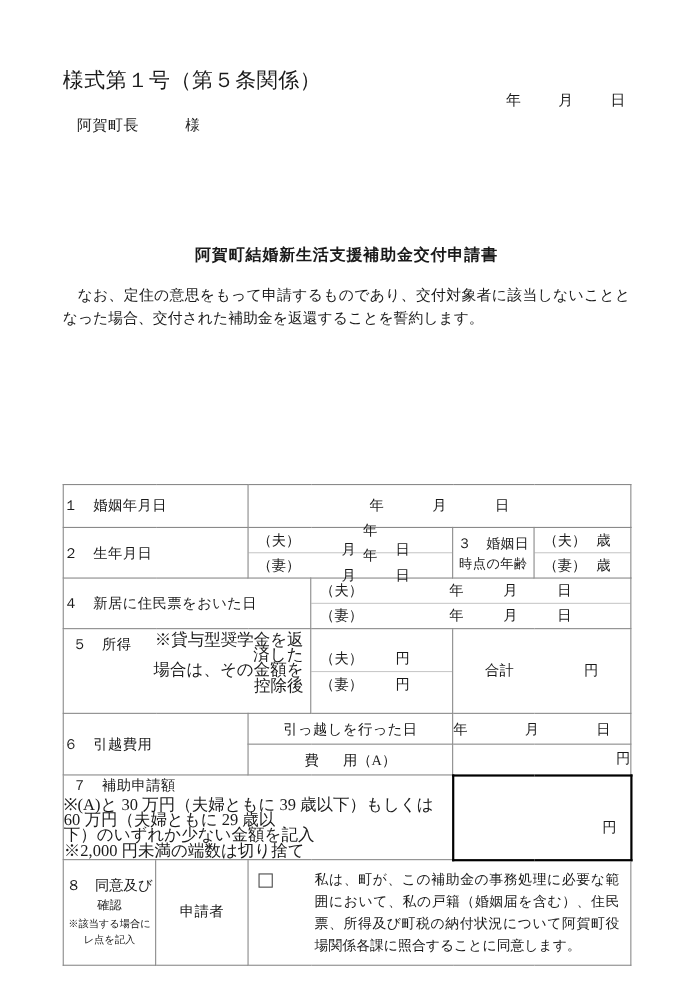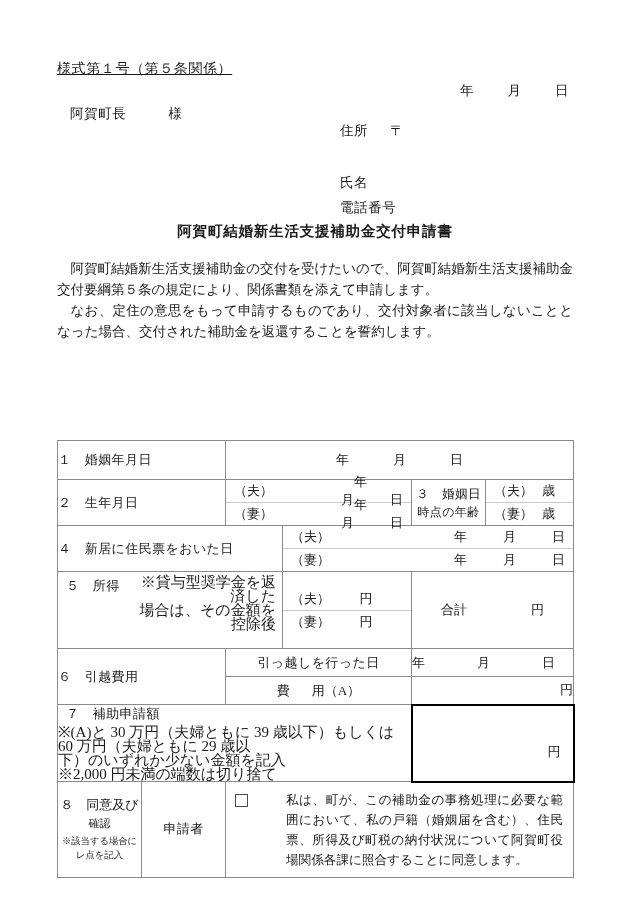--- a/index.html
+++ b/index.html
@@ -21,24 +21,23 @@
     left: 0; top: 0;
     width: 630px;
     height: 903px;
   }
 
   
   .form-no {
     position: absolute;
     left: 57px;
     top: 60px;
-    font-size: 14px;
+    font-size: 19px;
     letter-spacing: 0.6px;
     white-space: nowrap;
-    text-decoration: underline;
   }
   .date-line {
     position: absolute;
     left: 460px;
     top: 82px;
     font-size: 13.5px;
     white-space: nowrap;
   }
   .date-line span { display: inline-block; }
   .date-line .y { margin-right: 34px; }
@@ -133,21 +132,21 @@
   .ymd .g.y { margin-right: 44px; }
   .ymd .g.m { margin-right: 44px; }
 
   .sub-row {
     display: flex;
     align-items: center;
     height: 22px;
     padding: 0 8px;
   }
   .sub-row .who { width: 46px; flex: none; }
-  .sub-row .dates { flex: 1; text-align: right; }
+  .sub-row .dates { flex: 1; text-align: center; }
   .sub-row .dates .g { display: inline-block; }
   .sub-row .dates .g.y { margin-left: 26px; margin-right: 36px; }
   .sub-row .dates .g.m { margin-right: 36px; }
 
   .sub-row .yen { flex: 1; text-align: center; padding-right: 8px; }
   .sub-row .age { flex: 1; text-align: right; padding-right: 10px; }
 
   .stack2 > div:first-child { border-bottom: 1px solid #c9c9c9; }
 
   .center { text-align: center; }
@@ -240,32 +239,24 @@
   <div class="form-no">様式第１号（第５条関係）</div>
 
   <div class="date-line">
     <span class="y">年</span><span class="m">月</span><span class="d">日</span>
   </div>
 
   <div class="addressee">
     <span>阿賀町長</span><span class="sama">様</span>
   </div>
 
-  <div class="applicant-block">
-    <div class="row-addr">
-      <span>住所</span><span class="postal">〒</span>
-    </div>
-    <div class="row-name">氏名</div>
-    <div class="row-tel">電話番号</div>
-  </div>
 
   <div class="doc-title">阿賀町結婚新生活支援補助金交付申請書</div>
 
   <div class="body-text">
-    <p>阿賀町結婚新生活支援補助金の交付を受けたいので、阿賀町結婚新生活支援補助金交付要綱第５条の規定により、関係書類を添えて申請します。</p>
     <p>なお、定住の意思をもって申請するものであり、交付対象者に該当しないこととなった場合、交付された補助金を返還することを誓約します。</p>
   </div>
 
   <table class="form-table">
     <colgroup>
       <col style="width:84px">
       <col style="width:84px">
       <col style="width:57px">
       <col style="width:129px">
       <col style="width:74px">

